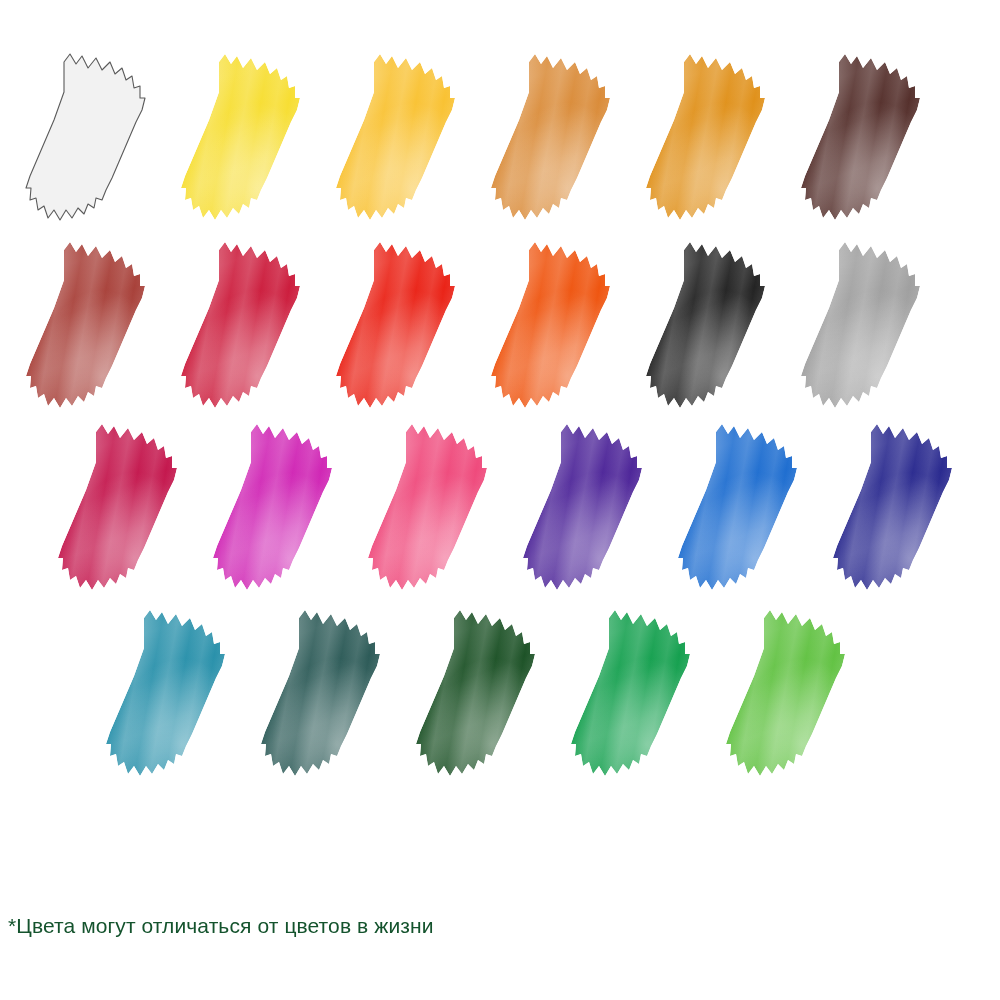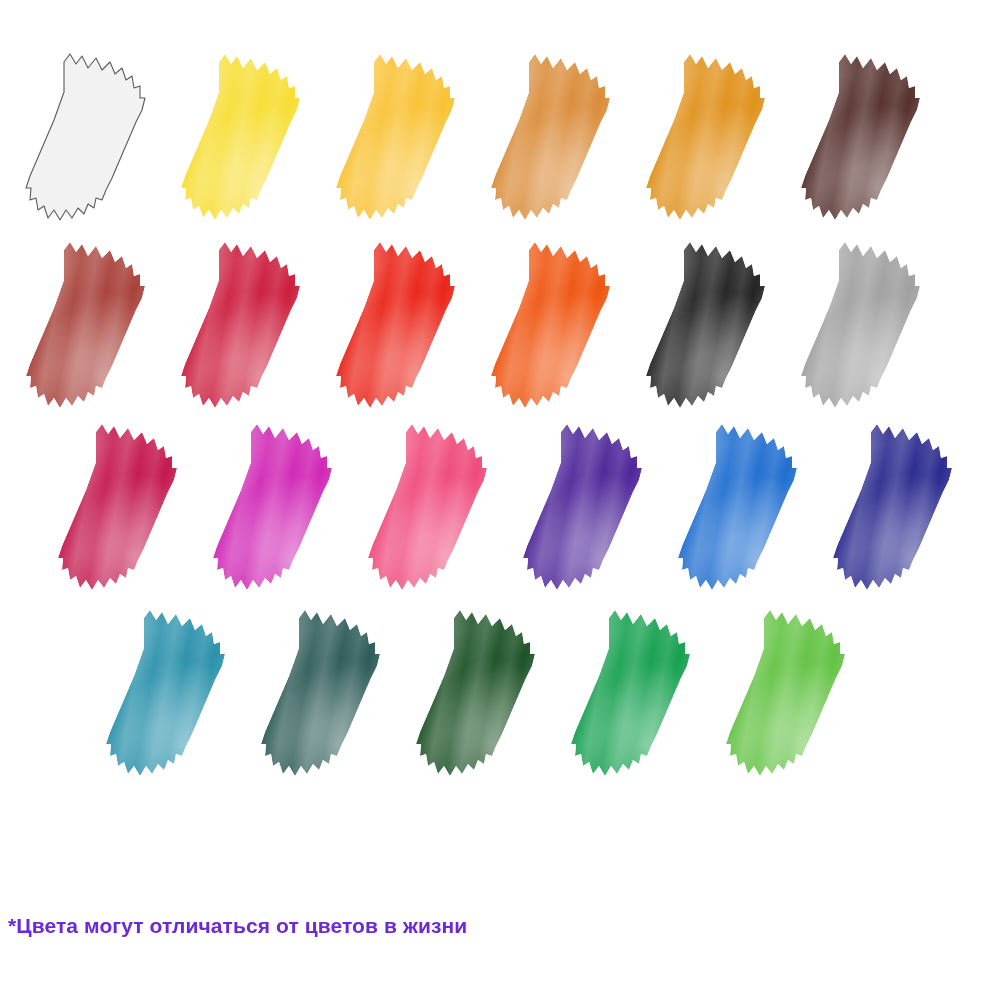--- a/index.html
+++ b/index.html
@@ -44,24 +44,23 @@
     height: 100%;
     overflow: visible;
   }
 
   #footnote {
     position: absolute;
     left: 8px;
     top: 913px;
     font-size: 21px;
     line-height: 26px;
-    color: #6d28d9;
+    color: #14532d;
     letter-spacing: 0.1px;
     white-space: nowrap;
-    font-weight: bold;
   }
 </style>
 </head>
 <body>
 
 <div id="swatch-board">
     <div class="swatch-row" style="left: 8px; top: 48px;">
       <div class="swatch" title="white-blank">
         <svg viewBox="0 0 135 180" preserveAspectRatio="xMidYMid meet">
           <defs>

